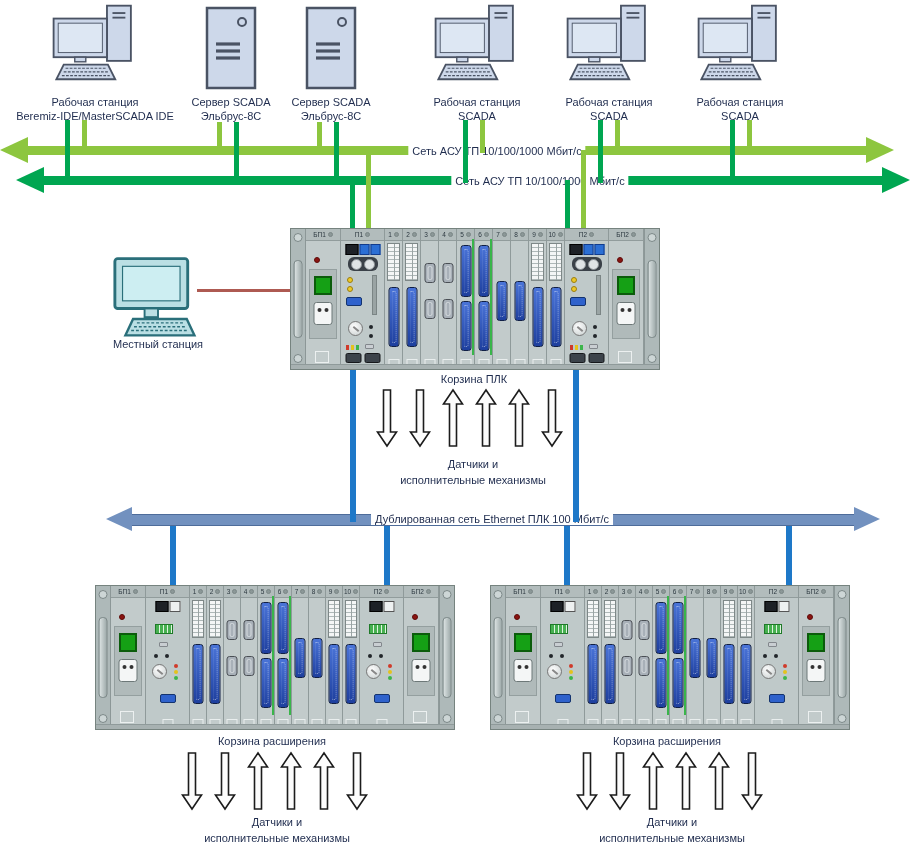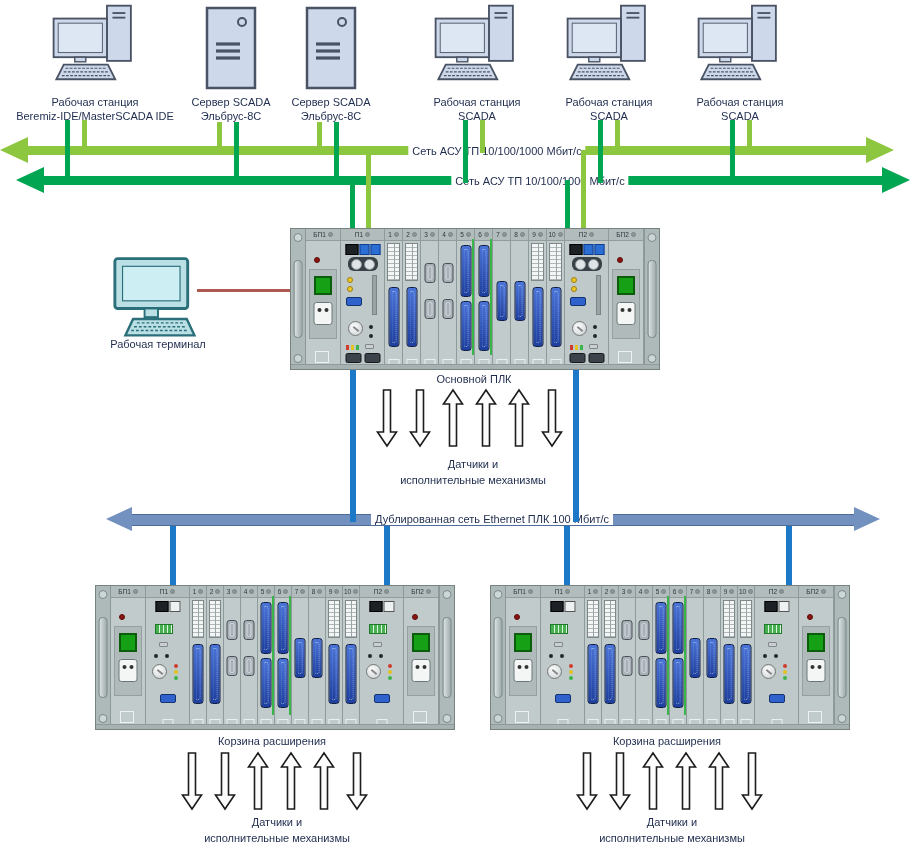--- a/index.html
+++ b/index.html
@@ -236,21 +236,21 @@
   <div id="term-link"></div>
   <div id="terminal">
     <svg width="92" height="82" viewBox="0 0 96 84">
       <rect x="3" y="2" width="76" height="52" rx="3" fill="#badfe4" stroke="#2a6f7a" stroke-width="3"></rect>
       <rect x="11" y="10" width="60" height="36" fill="#cdeef2" stroke="#2a6f7a" stroke-width="1.2"></rect>
       <rect x="34" y="54" width="14" height="9" fill="#badfe4" stroke="#2a6f7a" stroke-width="2"></rect>
       <path d="M22 65 L78 65 L86 82 L14 82 Z" fill="#badfe4" stroke="#2a6f7a" stroke-width="2.5"></path>
       <path d="M26 69 h48 M23 73 h53 M20 77 h58" stroke="#2a6f7a" stroke-width="1.4" stroke-dasharray="3 2" fill="none"></path>
     </svg>
   </div>
-  <div id="terminal-label">Рабочая терминал</div>
+  <div id="terminal-label">Местный станция</div>
 
   <div id="racks">
       <div class="rack" style="left: 290px; top: 228px; width: 370px; height: 142px;">
         <div class="ear">
           <div class="hole" style="top: 4px;"></div>
           <div class="hole" style="bottom: 6px;"></div>
           <div class="handle"></div>
         </div>
         <div class="mod bp">
           <div class="mhead">
@@ -807,21 +807,21 @@
           </div>
         </div>
         <div class="ear r">
           <div class="hole" style="top: 4px;"></div>
           <div class="hole" style="bottom: 6px;"></div>
           <div class="handle"></div>
         </div>
       </div>
     </div>
 
-  <div class="cap" id="cap-main">Основной ПЛК</div>
+  <div class="cap" id="cap-main">Корзина ПЛК</div>
   <div class="arrows" id="arrows-0"><svg width="198" height="60" viewBox="0 0 198 60">
         <path d="M12.5 2 H19.5 V44 H25.5 L16 58 L6.5 44 H12.5 Z" fill="#fcfcfc" stroke="#1c1c1c" stroke-width="1.6"></path>
         <path d="M45.5 2 H52.5 V44 H58.5 L49 58 L39.5 44 H45.5 Z" fill="#fcfcfc" stroke="#1c1c1c" stroke-width="1.6"></path>
         <path d="M78.5 58 H85.5 V16 H91.5 L82 2 L72.5 16 H78.5 Z" fill="#fcfcfc" stroke="#1c1c1c" stroke-width="1.6"></path>
         <path d="M111.5 58 H118.5 V16 H124.5 L115 2 L105.5 16 H111.5 Z" fill="#fcfcfc" stroke="#1c1c1c" stroke-width="1.6"></path>
         <path d="M144.5 58 H151.5 V16 H157.5 L148 2 L138.5 16 H144.5 Z" fill="#fcfcfc" stroke="#1c1c1c" stroke-width="1.6"></path>
         <path d="M177.5 2 H184.5 V44 H190.5 L181 58 L171.5 44 H177.5 Z" fill="#fcfcfc" stroke="#1c1c1c" stroke-width="1.6"></path>
       </svg></div>
   <div class="io" id="io-0">
     <div>Датчики и</div>

